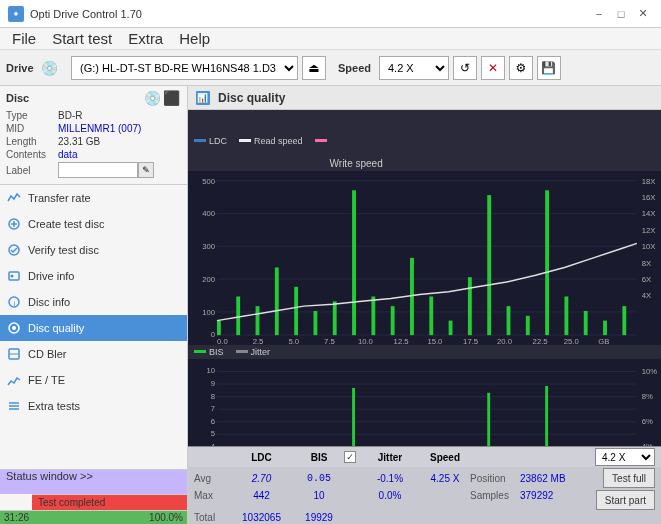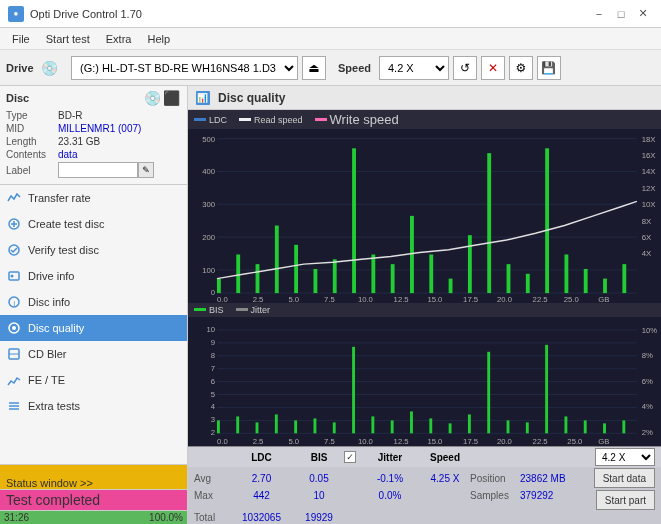--- a/index.html
+++ b/index.html
@@ -8,21 +8,21 @@
     
     .title-bar { background: #fff; height: 28px; display: flex; align-items: center; padding: 0 8px; border-bottom: 1px solid #ccc; justify-content: space-between; }
     .title-bar-left { display: flex; align-items: center; gap: 6px; }
     .title-bar-icon { width: 16px; height: 16px; background: #4a90d9; border-radius: 2px; display: flex; align-items: center; justify-content: center; }
     .title-bar-title { font-size: 11px; color: #333; }
     .title-bar-controls { display: flex; gap: 2px; }
     .title-btn { width: 20px; height: 16px; border: none; background: transparent; cursor: pointer; font-size: 11px; display: flex; align-items: center; justify-content: center; color: #555; }
 
     
     .menu-bar { background: #f5f5f5; height: 22px; display: flex; align-items: center; padding: 0 4px; border-bottom: 1px solid #ddd; }
-    .menu-item { padding: 2px 8px; cursor: pointer; font-size: 11px; color: #333; }
+    .menu-item { padding: 2px 8px; cursor: pointer; font-size: 15px; color: #333; }
 
     
     .toolbar { background: #f0f0f0; height: 36px; display: flex; align-items: center; padding: 0 6px; border-bottom: 1px solid #ccc; gap: 4px; }
     .toolbar-label { font-size: 11px; color: #333; font-weight: bold; margin-right: 4px; }
     .drive-select { height: 24px; border: 1px solid #aaa; background: white; font-size: 11px; padding: 0 4px; min-width: 220px; margin-left: 8px; }
     .toolbar-icon-btn { width: 24px; height: 24px; border: 1px solid #aaa; background: white; cursor: pointer; display: flex; align-items: center; justify-content: center; font-size: 12px; }
     .speed-label { font-size: 11px; color: #333; font-weight: bold; margin-left: 8px; margin-right: 4px; }
     .speed-select { height: 24px; border: 1px solid #aaa; background: white; font-size: 11px; padding: 0 4px; width: 70px; }
 
     
@@ -44,21 +44,21 @@
     .label-btn { width: 16px; height: 16px; border: 1px solid #aaa; background: #e8e8e8; cursor: pointer; font-size: 9px; display: flex; align-items: center; justify-content: center; }
 
     
     .nav-items { display: flex; flex-direction: column; flex: 1; }
     .nav-item { display: flex; align-items: center; height: 26px; padding: 0 6px; cursor: pointer; font-size: 11px; color: #333; gap: 6px; }
     .nav-item.active { background: #4a90d9; color: white; }
     .nav-item-icon { width: 16px; height: 16px; display: flex; align-items: center; justify-content: center; flex-shrink: 0; }
 
     
     .status-bar { border-top: 1px solid #ccc; }
-    .status-window-btn { display: flex; align-items: flex-end; height: 24px; padding: 0 6px; cursor: pointer; font-size: 11px; color: #333; background: #eab308; }
+    .status-window-btn { display: flex; align-items: flex-start; height: 24px; padding: 0 6px; cursor: pointer; font-size: 11px; color: #333; background: #c4b5fd; }
     .progress-bar-container { height: 14px; background: #e0e0e0; border-top: 1px solid #ccc; position: relative; }
     .progress-bar-fill { height: 100%; background: #5cb85c; }
     .progress-label { position: absolute; right: 4px; top: 0; font-size: 10px; line-height: 14px; color: #333; }
     .progress-label-left { position: absolute; left: 4px; top: 0; font-size: 10px; line-height: 14px; color: #333; }
 
     
     .right-panel { flex: 1; display: flex; flex-direction: column; background: #2a2a3a; overflow: hidden; }
 
     
     .chart-header { background: #e8e8e8; height: 24px; display: flex; align-items: center; padding: 0 8px; gap: 8px; border-bottom: 1px solid #ccc; }
@@ -228,21 +228,21 @@
             </svg>
         </div>
         <span>Extra tests</span>
       </div>
     </div>
 
     <div class="status-bar">
       <div class="status-window-btn">
         <span>Status window &gt;&gt;</span>
       </div>
-      <div style="display:flex; align-items:center; padding:2px 6px; background:#ec4899; border-top:1px solid #ccc; font-size:14px; color:#333;">
+      <div style="display:flex; align-items:center; padding:2px 6px; background:#ef4444; border-top:1px solid #ccc; font-size:10px; color:#333;margin-left:32px;">
         <span>Test completed</span>
       </div>
       <div class="progress-bar-container">
         <div class="progress-bar-fill" style="width:100%"></div>
         <span class="progress-label">100.0%</span>
         <span class="progress-label-left" style="position:absolute; right:4px; top:0; font-size:10px; line-height:14px; color:#333;">31:26</span>
       </div>
     </div>
   </div>
 
@@ -259,21 +259,21 @@
         <div style="display:flex;align-items:center;gap:3px;">
           <div style="width:12px;height:3px;background:#3a7ac8;"></div>
           <span style="color:#ccc;font-size:9px;">LDC</span>
         </div>
         <div style="display:flex;align-items:center;gap:3px;">
           <div style="width:12px;height:3px;background:#efefef;"></div>
           <span style="color:#ccc;font-size:9px;">Read speed</span>
         </div>
         <div style="display:flex;align-items:center;gap:3px;">
           <div style="width:12px;height:3px;background:#ff69b4;"></div>
-          <span style="color:#ccc;font-size:13px;">Write speed</span>
+          <span style="color:#ccc;font-size:10px;margin-top:46px;">Write speed</span>
         </div>
       </div>
 
       <div style="flex:1.2; position:relative;">
         <svg width="100%" height="100%" viewBox="0 0 490 180" preserveAspectRatio="none">
 
           <rect width="490" height="180" fill="#1a1a2e"></rect>
 
           <line x1="30" y1="10" x2="465" y2="10" stroke="#2a3a5a" stroke-width="0.5"></line>
           <line x1="30" y1="44" x2="465" y2="44" stroke="#2a3a5a" stroke-width="0.5"></line>
@@ -434,29 +434,29 @@
         <div style="min-width:40px;"></div>
         <div style="flex:1; display:flex; justify-content:flex-end; gap:4px; align-items:center;">
           <select class="speed-combo">
             <option>4.2 X</option>
           </select>
         </div>
       </div>
 
       <div style="display:flex; padding:1px 6px; font-size:10px; align-items:center;">
         <div style="width:35px; color:#555;">Avg</div>
-        <div style="min-width:65px; text-align:center; color:#0000cc;">2.70</div>
-        <div style="min-width:50px; text-align:center; color:#0000cc;">0.05</div>
+        <div style="min-width:65px; text-align:center; color:#0000cc;font-style:italic;">2.70</div>
+        <div style="min-width:50px; text-align:center; color:#0000cc;font-family:Liberation Mono, monospace;">0.05</div>
         <div style="min-width:16px;"></div>
         <div style="min-width:60px; text-align:center; color:#0000cc;">-0.1%</div>
         <div style="min-width:50px; text-align:center; color:#0000cc;">4.25 X</div>
         <div style="min-width:50px; color:#555;">Position</div>
         <div style="min-width:60px; color:#0000cc;">23862 MB</div>
         <div style="flex:1; display:flex; justify-content:flex-end;">
-          <button class="start-btn">Start data</button>
+          <button class="start-btn">Test full</button>
         </div>
       </div>
 
       <div style="display:flex; padding:1px 6px; font-size:10px; align-items:flex-start;">
         <div style="width:35px; color:#555;">Max</div>
         <div style="min-width:65px; text-align:center; color:#0000cc;">442</div>
         <div style="min-width:50px; text-align:center; color:#0000cc;">10</div>
         <div style="min-width:16px;"></div>
         <div style="min-width:60px; text-align:center; color:#0000cc;">0.0%</div>
         <div style="min-width:50px;"></div>

